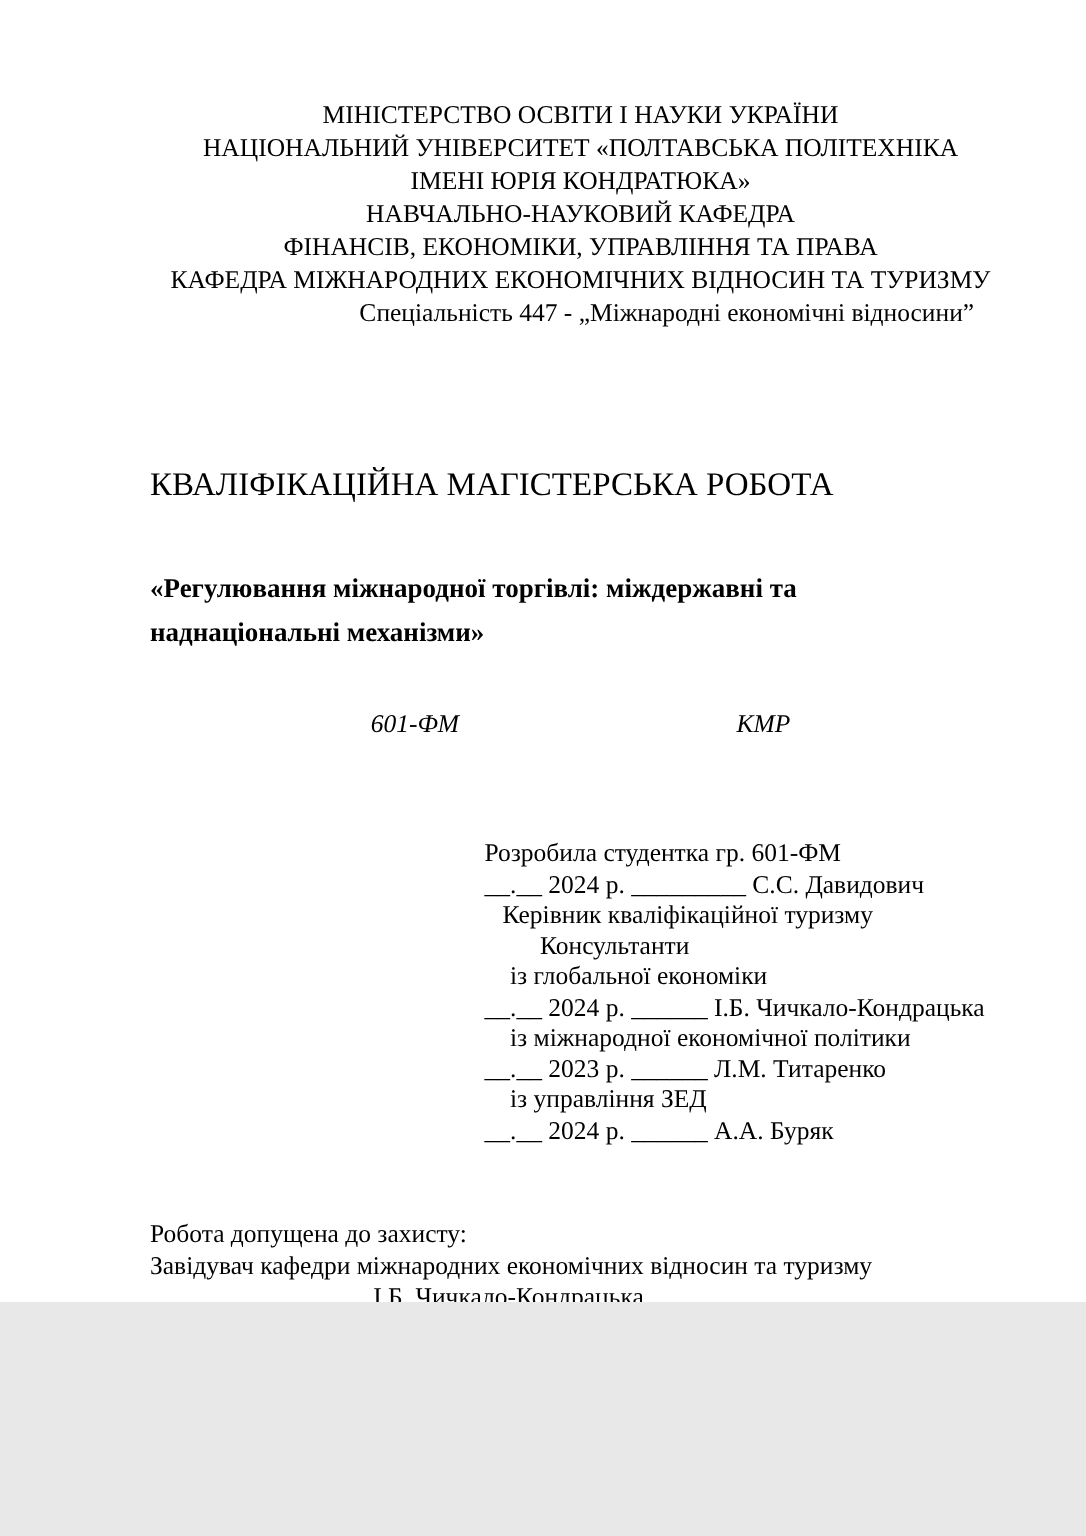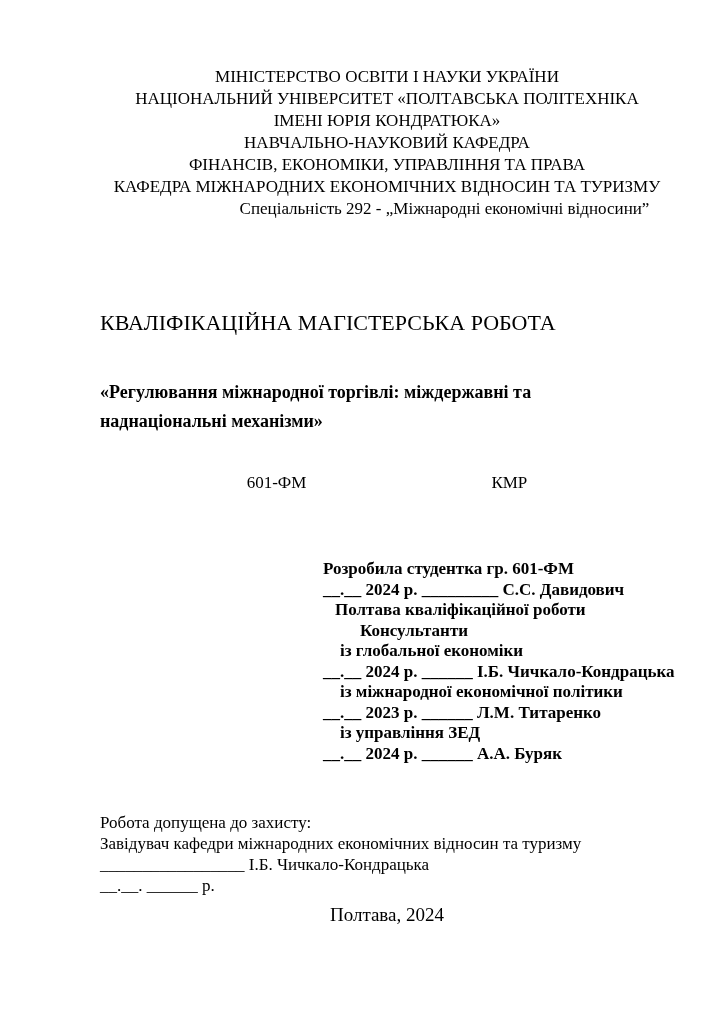--- a/index.html
+++ b/index.html
@@ -1,20 +1,20 @@
 <!DOCTYPE html>
 <html><head>
   <meta charset="utf-8">
   <style>
     * { margin: 0; padding: 0; box-sizing: border-box; }
     html, body { background: #e8e8e8; }
     body { font-family: "Liberation Serif", serif; color: #000; }
     .page {
       width: 724px;
-      height: 1024px;
+      height: 868px;
       margin: 0 auto;
       background: #ffffff;
       padding: 66px 50px 0 100px; 
       overflow: hidden;
     }
     .header { text-align: center; font-size: 17px; line-height: 22px; }
     .hline { white-space: nowrap; }
     .specialty { margin-left: 115px; white-space: nowrap; }
     .work-type {
       font-weight: normal;
@@ -28,27 +28,27 @@
       line-height: 29px;
       margin-top: 44px;
     }
     .group-row {
       display: flex;
       justify-content: center;
       gap: 185px;
       font-size: 17px;
       line-height: 22px;
       margin-top: 36px;
+      font-style: italic;
     }
     .signatures {
       margin-top: 65px;
       margin-left: 223px;
       font-size: 17px;
       line-height: 20.5px;
-      font-weight: bold;
     }
     .sig-line { white-space: nowrap; }
     .indent-sm { margin-left: 12px; }
     .indent-md { margin-left: 17px; }
     .indent-lg { margin-left: 37px; }
     .admission {
       margin-top: 48px;
       font-size: 17px;
       line-height: 21px;
     }
@@ -65,39 +65,39 @@
 
 <div class="page">
 
   <div class="header">
     <div class="hline">МІНІСТЕРСТВО ОСВІТИ І НАУКИ УКРАЇНИ</div>
     <div class="hline">НАЦІОНАЛЬНИЙ УНІВЕРСИТЕТ «ПОЛТАВСЬКА ПОЛІТЕХНІКА</div>
     <div class="hline">ІМЕНІ ЮРІЯ КОНДРАТЮКА»</div>
     <div class="hline">НАВЧАЛЬНО-НАУКОВИЙ КАФЕДРА</div>
     <div class="hline">ФІНАНСІВ, ЕКОНОМІКИ, УПРАВЛІННЯ ТА ПРАВА</div>
     <div class="hline">КАФЕДРА МІЖНАРОДНИХ ЕКОНОМІЧНИХ ВІДНОСИН ТА ТУРИЗМУ</div>
-    <div class="specialty">Спеціальність 292 - „Міжнародні економічні відносини”</div>
+    <div class="specialty">Спеціальність 447 - „Міжнародні економічні відносини”</div>
   </div>
 
   <div class="work-type">КВАЛІФІКАЦІЙНА МАГІСТЕРСЬКА РОБОТА</div>
 
   <div class="title">
     <div>«Регулювання міжнародної торгівлі: міждержавні та</div>
     <div>наднаціональні механізми»</div>
   </div>
 
   <div class="group-row">
     <span>601-ФМ</span>
     <span>КМР</span>
   </div>
 
   <div class="signatures">
     <div class="sig-line">Розробила студентка гр. 601-ФМ</div>
     <div class="sig-line">__.__ 2024 р. _________ С.С. Давидович</div>
-    <div class="sig-line indent-sm">Полтава кваліфікаційної роботи</div>
+    <div class="sig-line indent-sm">Керівник кваліфікаційної туризму</div>
     <div class="sig-line indent-lg">Консультанти</div>
     <div class="sig-line indent-md">із глобальної економіки</div>
     <div class="sig-line">__.__ 2024 р. ______ І.Б. Чичкало-Кондрацька</div>
     <div class="sig-line indent-md">із міжнародної економічної політики</div>
     <div class="sig-line">__.__ 2023 р. ______ Л.М. Титаренко</div>
     <div class="sig-line indent-md">із управління ЗЕД</div>
     <div class="sig-line">__.__ 2024 р. ______ А.А. Буряк</div>
   </div>
 
   <div class="admission">

